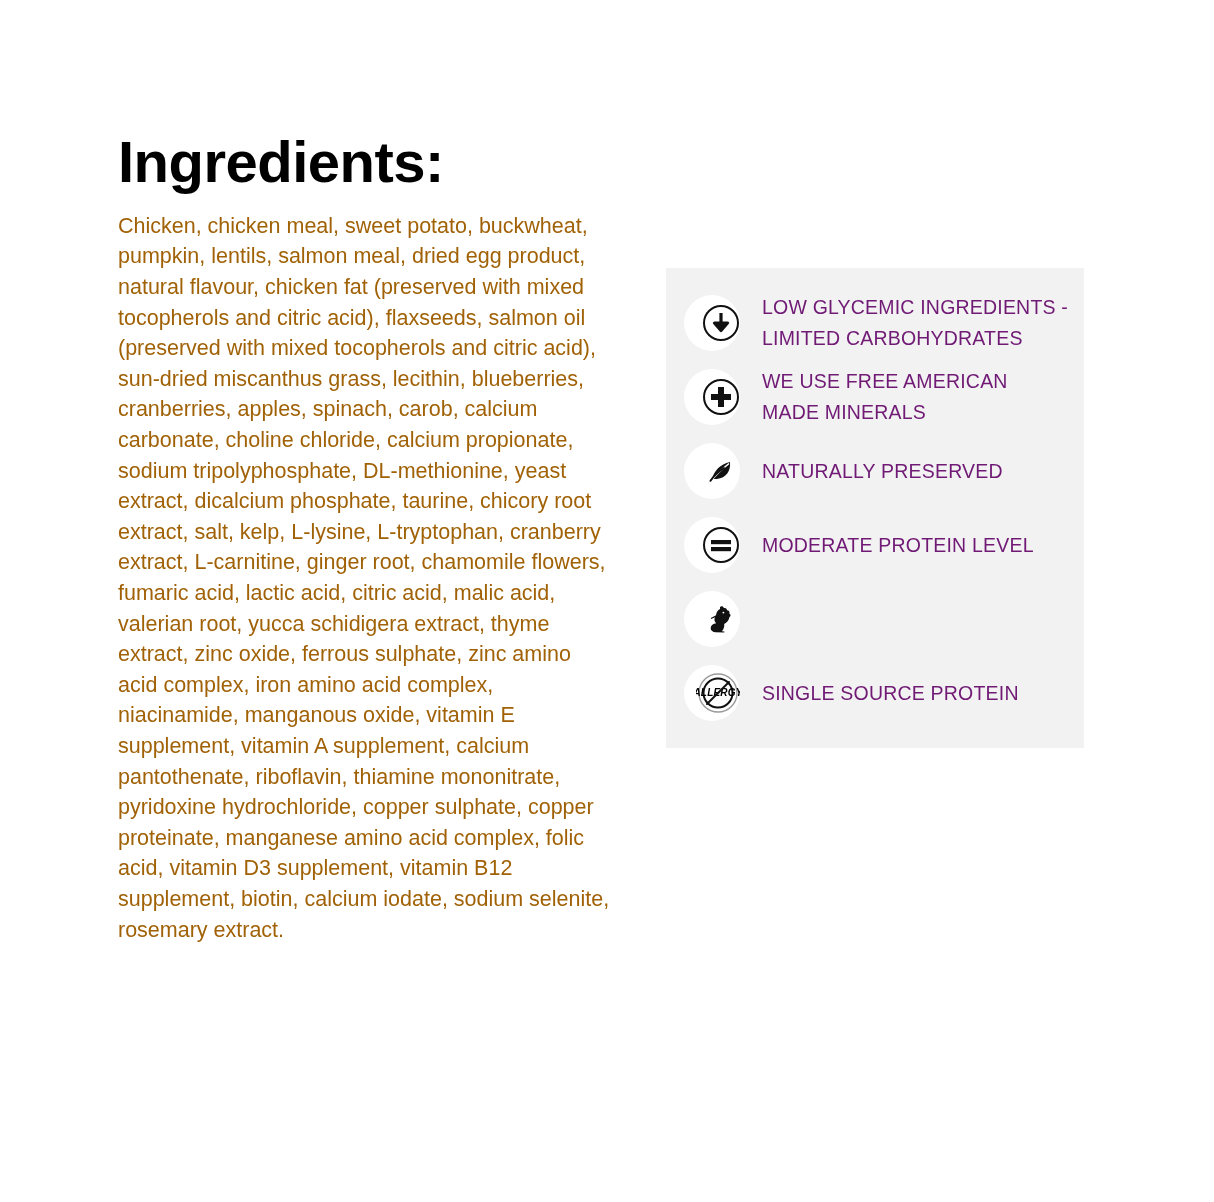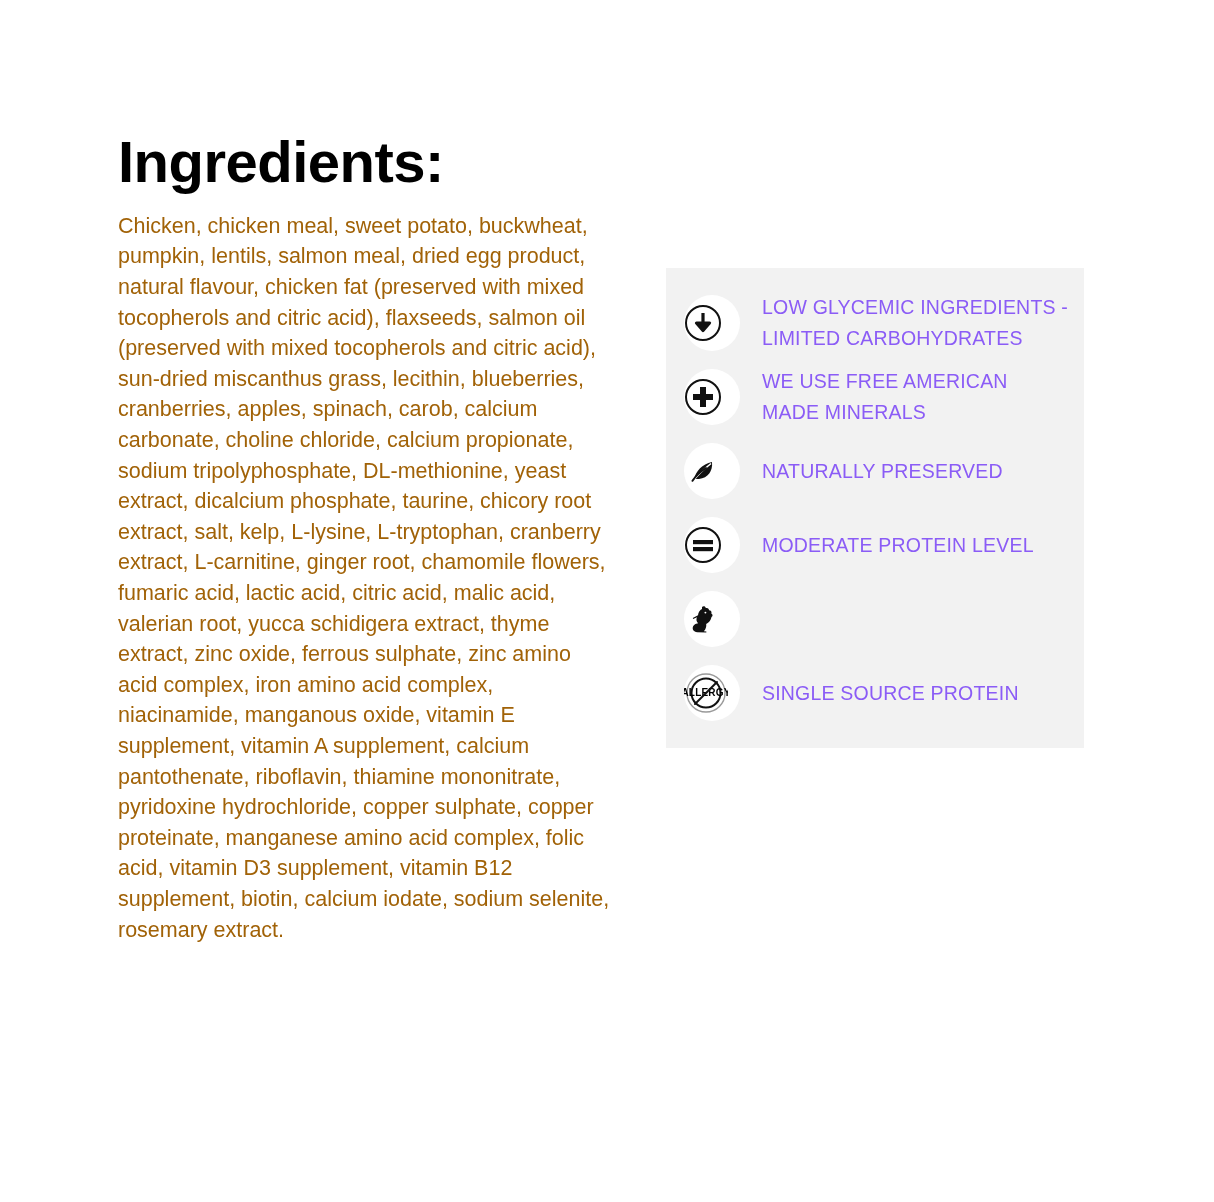--- a/index.html
+++ b/index.html
@@ -67,33 +67,34 @@
   }
 
   .feature-icon {
     flex: 0 0 auto;
     width: 56px;
     height: 56px;
     border-radius: 50%;
     background: #ffffff;
     display: flex;
     align-items: center;
-    justify-content: flex-start;
+    justify-content: flex-end;
     margin-right: 22px;
+    font-style: italic;
   }
 
   .feature-icon svg {
     display: block;
   }
 
   .feature-label {
     font-size: 19.5px;
     line-height: 31px;
     letter-spacing: 0.2px;
-    color: #8b5cf6;
+    color: #701a75;
     font-weight: 400;
   }
 
   
   .allergy-text {
     font-size: 10px;
     font-weight: 700;
     letter-spacing: 0.2px;
     fill: #000;
     font-family: "Liberation Sans", sans-serif;

